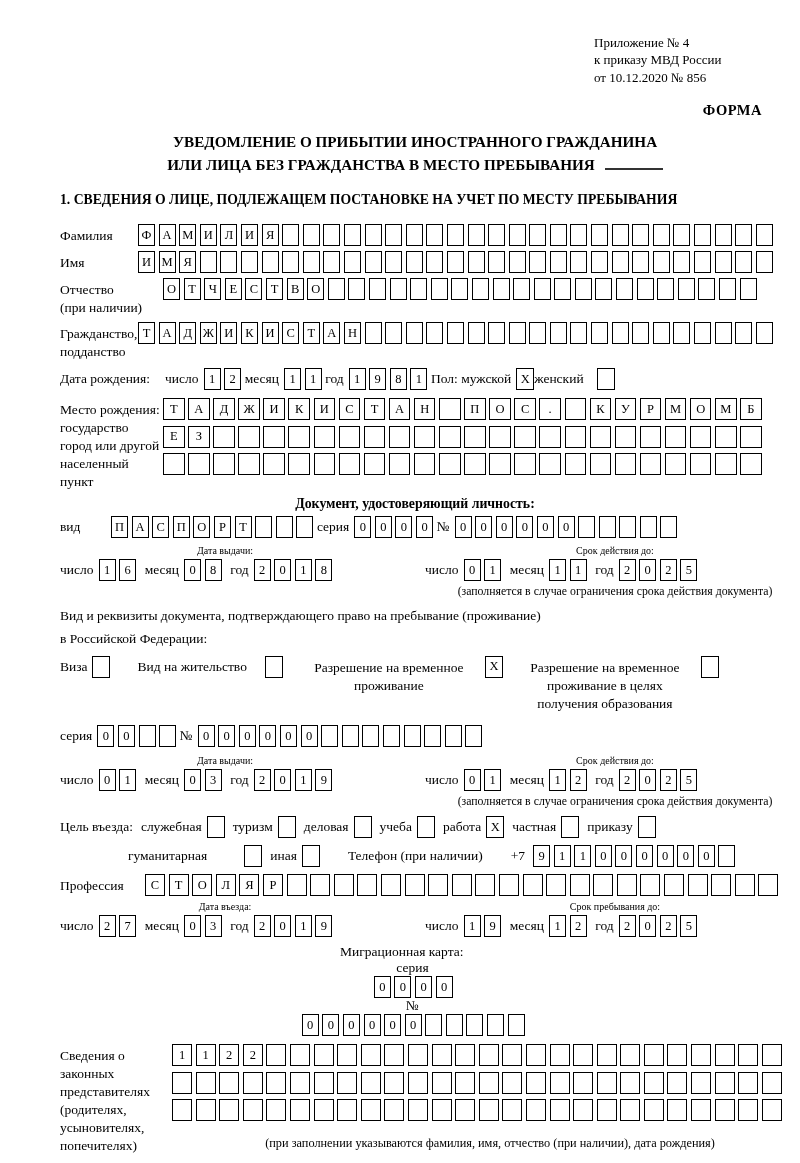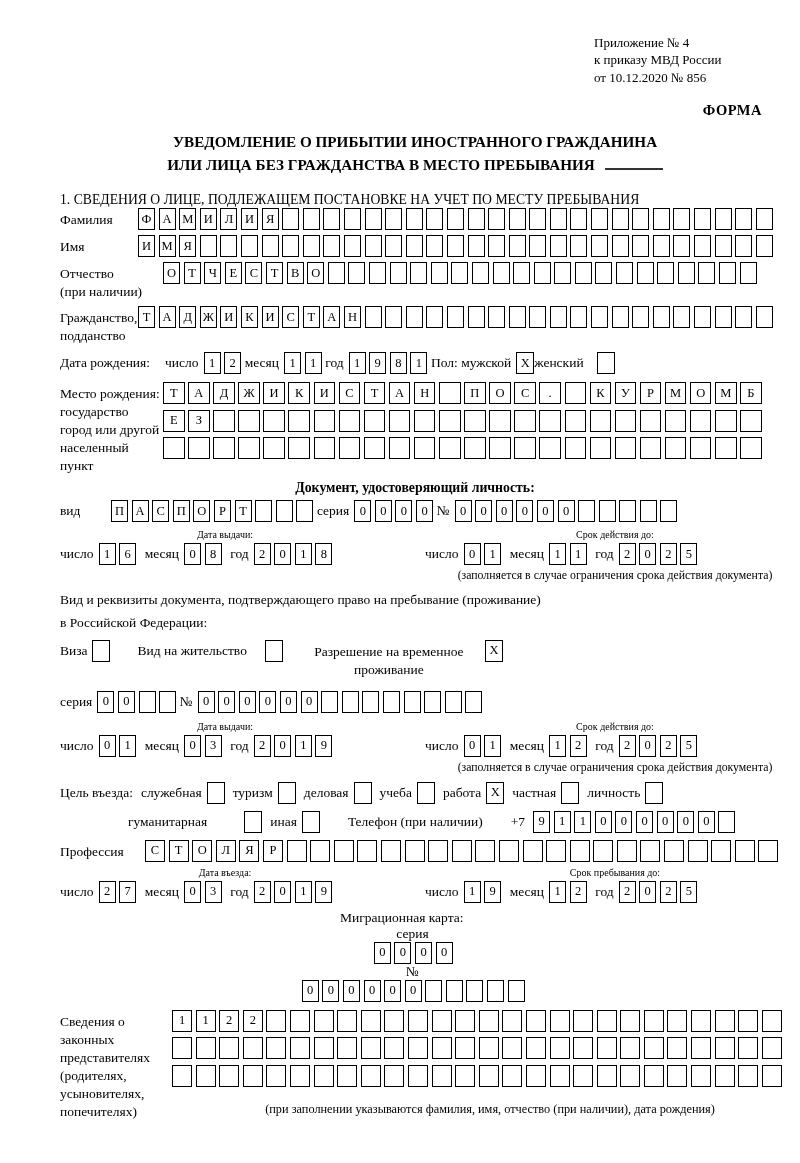--- a/index.html
+++ b/index.html
@@ -8,21 +8,21 @@
     background:#ffffff; color:#000;
     font-family:"Liberation Serif","DejaVu Serif",serif;
     box-sizing:border-box; padding:34px 30px 0 60px;
   }
   .pre {white-space:pre-line;}
   .hdr {margin-left:auto; width:176px; font-size:13px; line-height:1.33;}
   .hdr .rev {margin-top:5px; font-size:12.4px;}
   .forma {text-align:right; font-weight:bold; font-size:14.5px; margin:16px 8px 12px 0; letter-spacing:.5px;}
   .title {text-align:center; font-weight:bold; font-size:15.2px; line-height:1.5; margin-bottom:16px;}
   .uline {display:inline-block; width:58px; border-bottom:2px solid #333; margin-left:10px;}
-  .sec {font-weight:normal; font-size:13.7px; }
+  .sec {font-weight:bold; font-size:13.7px; margin-bottom:16px;}
   .frow {display:flex; align-items:flex-start; margin-bottom:5px;}
   .lbl {font-size:13.5px; line-height:1.33; padding-top:3px; flex:none;}
   .lblA {width:78px;} .lblB {width:103px;} .lblC {width:85px;}
   .boxes {display:flex; flex-wrap:nowrap;}
   .bx {box-sizing:border-box; flex:none; width:17px; height:22px; border:1.7px solid #000;
        margin-right:3.6px; display:flex; align-items:center; justify-content:center;
        font-size:12.5px; background:#fff;}
   .boxes.wide .bx {width:21.5px;}
   .boxes.med .bx {width:20px;}
   .boxes.cbx .bx {width:18px; margin-right:0;}
@@ -435,20 +435,26 @@
       <span class="boxes cbx" style="margin-left:18px;">
           <span class="bx"></span>
         </span>
     </div>
     <div class="vitem gap20">
       <span class="vt c">Разрешение на временное проживание</span>
       <span class="boxes cbx" style="margin-left:10px;">
           <span class="bx">X</span>
         </span>
     </div>
+    <div class="vitem gap14">
+      <span class="vt c" style="width:176px;">Разрешение на временное проживание в целях получения образования</span>
+      <span class="boxes cbx" style="margin-left:8px;">
+          <span class="bx"></span>
+        </span>
+    </div>
   </div>
 
   <div class="ig" style="margin-bottom:8px;">
     <span class="t">серия</span>
     <span class="boxes">
         <span class="bx">0</span>
         <span class="bx">0</span>
         <span class="bx"></span>
         <span class="bx"></span>
       </span>
@@ -551,21 +557,21 @@
           <span class="bx">X</span>
         </span>
     </div>
     <div class="pitem">
       <span class="pt">частная</span>
       <span class="boxes cbx">
           <span class="bx"></span>
         </span>
     </div>
     <div class="pitem">
-      <span class="pt">личность</span>
+      <span class="pt">приказу</span>
       <span class="boxes cbx">
           <span class="bx"></span>
         </span>
     </div>
   </div>
 
   <div class="prow" style="margin-left:68px;">
     <div class="pitem" style="margin-left:0;gap:32px;">
       <span class="pt">гуманитарная</span>
       <span class="boxes cbx">

